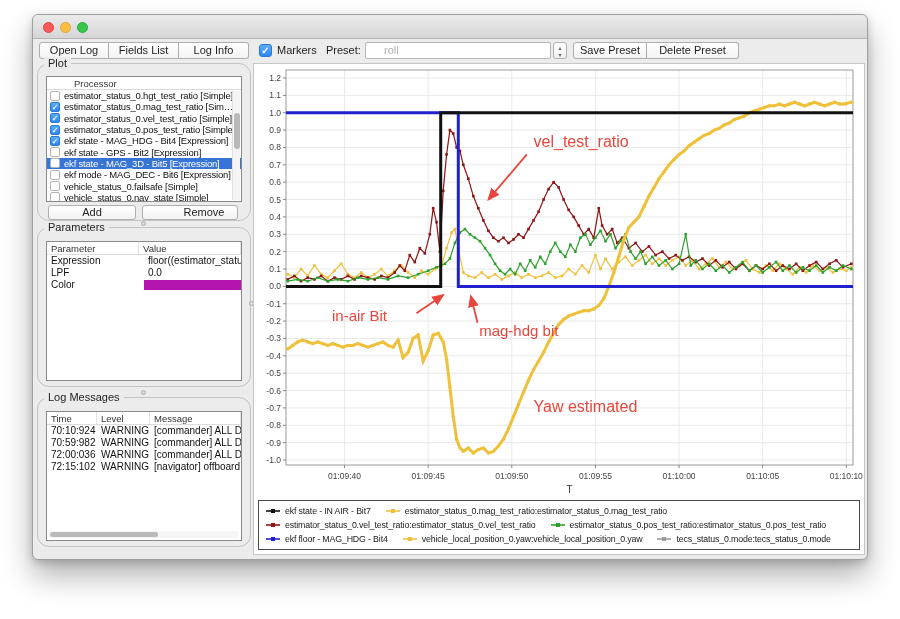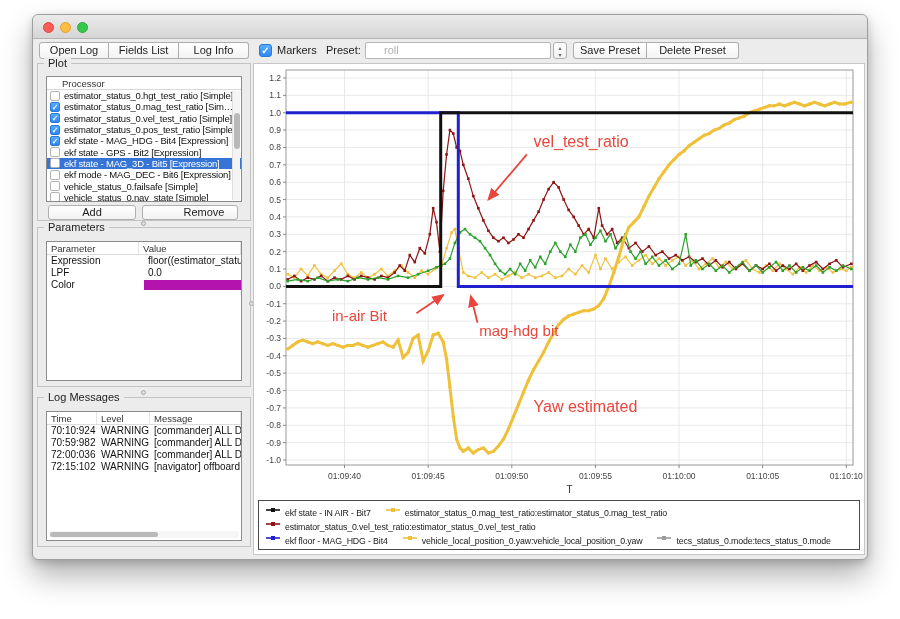--- a/index.html
+++ b/index.html
@@ -24,24 +24,24 @@
   .seg-l{border-radius:3px 0 0 3px;}.seg-m{border-left:none;}.seg-r{border-left:none;border-radius:0 3px 3px 0;}
   .chk{position:absolute;top:3px;width:13px;height:13px;border-radius:3px;
     background:linear-gradient(#57aefc,#2f87f5);border:1px solid #2a79d8;color:#fff;font-size:10px;
     line-height:12px;text-align:center;font-weight:bold;}
   .lbl{position:absolute;top:3px;font-size:11px;color:#1d1d1d;white-space:nowrap;}
   .combo{position:absolute;top:1px;height:17px;background:#fff;border:1px solid #b6b6b6;border-radius:2px;
     font-size:11px;color:#b2b2b2;line-height:15px;padding-left:18px;white-space:nowrap;overflow:hidden;}
   .stepper{position:absolute;top:1px;width:14px;height:17px;background:linear-gradient(#fff,#f0f0f0);
     border:1px solid #b0b0b0;border-radius:3px;color:#666;font-size:6px;line-height:7px;text-align:center;padding-top:2px;}
   
-  .groupbox{position:absolute;border:1px solid #c3c3c3;border-radius:0;}
+  .groupbox{position:absolute;border:1px solid #c3c3c3;border-radius:12px;}
   .grouptitle{position:absolute;top:-7px;left:6px;background:#ececec;padding:0 4px;font-size:11px;color:#222;}
   .listbox{position:absolute;background:#fff;border:1px solid #8a8a8a;overflow:hidden;}
-  .list-header{height:13px;border-bottom:1px solid #d9d9d9;font-size:9.5px;color:#333;padding-left:15px;line-height:13px;}
+  .list-header{height:13px;border-bottom:1px solid #d9d9d9;font-size:9.5px;color:#333;padding-left:27px;line-height:13px;}
   .plot-row{height:11.3px;display:flex;align-items:center;padding-left:3px;font-size:9.5px;letter-spacing:-0.2px;
     color:#111;white-space:nowrap;}
   .plot-row.sel{background:#3674d5;color:#fff;}
   .cb{flex:0 0 10px;width:10px;height:10px;border-radius:2px;margin-right:4px;border:1px solid #b3b3b3;background:#fff;
     color:#fff;font-size:8px;line-height:9px;text-align:center;font-weight:bold;}
   .cb.on{background:linear-gradient(#55adfc,#2f86f4);border-color:#2a79d8;}
   .vscroll{position:absolute;right:1px;top:14px;bottom:1px;width:8px;background:#f4f4f4;border-left:1px solid #e0e0e0;}
   .vthumb{position:absolute;left:1px;width:6px;border-radius:3px;background:#b9b9b9;}
   .pushbtn{position:absolute;height:15px;background:linear-gradient(#ffffff,#f2f2f2);border:1px solid #b0b0b0;
     border-radius:3px;font-size:11px;color:#1d1d1d;text-align:center;line-height:13px;}
@@ -52,21 +52,21 @@
   .t-row span{padding-left:4px;overflow:hidden;}
   .swatch{height:10px;margin-top:1px;}
   .hscroll{position:absolute;left:2px;right:2px;bottom:2px;height:7px;background:#f6f6f6;border-radius:3px;}
   .hthumb{position:absolute;top:1px;height:5px;border-radius:2.5px;background:#b9b9b9;}
   .splitdot{position:absolute;width:5px;height:5px;border-radius:50%;background:#dcdcdc;border:1px solid #ababab;}
   
   .chartpanel{position:absolute;left:220px;top:48px;width:612px;height:492px;background:#fff;border:1px solid #c6c6c6;}
   .legendbox{position:absolute;left:4px;top:436px;right:4px;height:50px;border:1px solid #4a4a4a;background:#fff;
     padding:3px 6px;overflow:hidden;}
   .legend-row{height:14px;line-height:14px;white-space:nowrap;font-size:8.8px;letter-spacing:-0.15px;color:#1a1a1a;}
-  .legend-entry{display:inline-flex;margin-right:14px;}
+  .legend-entry{display:inline-flex;align-items:center;margin-right:14px;}
   .legend-entry svg{margin-right:4px;}
 </style>
 </head>
 <body>
 
 <div class="window">
 
   <div class="titlebar">
     <span class="tl red"></span>
     <span class="tl yel"></span>
@@ -724,20 +724,26 @@
               <rect x="6" y="2" width="4" height="4" fill="#efc13b"></rect>
             </svg>
             <span>estimator_status_0.mag_test_ratio:estimator_status_0.mag_test_ratio</span>
           </span></div>
         <div class="legend-row"><span class="legend-entry">
             <svg width="16" height="8">
               <line x1="1" y1="4" x2="15" y2="4" stroke="#8f1414" stroke-width="1.6"></line>
               <rect x="6" y="2" width="4" height="4" fill="#8f1414"></rect>
             </svg>
             <span>estimator_status_0.vel_test_ratio:estimator_status_0.vel_test_ratio</span>
+          </span><span class="legend-entry">
+            <svg width="16" height="8">
+              <line x1="1" y1="4" x2="15" y2="4" stroke="#2da12d" stroke-width="1.6"></line>
+              <rect x="6" y="2" width="4" height="4" fill="#2da12d"></rect>
+            </svg>
+            <span>estimator_status_0.pos_test_ratio:estimator_status_0.pos_test_ratio</span>
           </span></div>
         <div class="legend-row"><span class="legend-entry">
             <svg width="16" height="8">
               <line x1="1" y1="4" x2="15" y2="4" stroke="#2020cf" stroke-width="1.6"></line>
               <rect x="6" y="2" width="4" height="4" fill="#2020cf"></rect>
             </svg>
             <span>ekf floor - MAG_HDG - Bit4</span>
           </span><span class="legend-entry">
             <svg width="16" height="8">
               <line x1="1" y1="4" x2="15" y2="4" stroke="#efc13b" stroke-width="1.6"></line>

